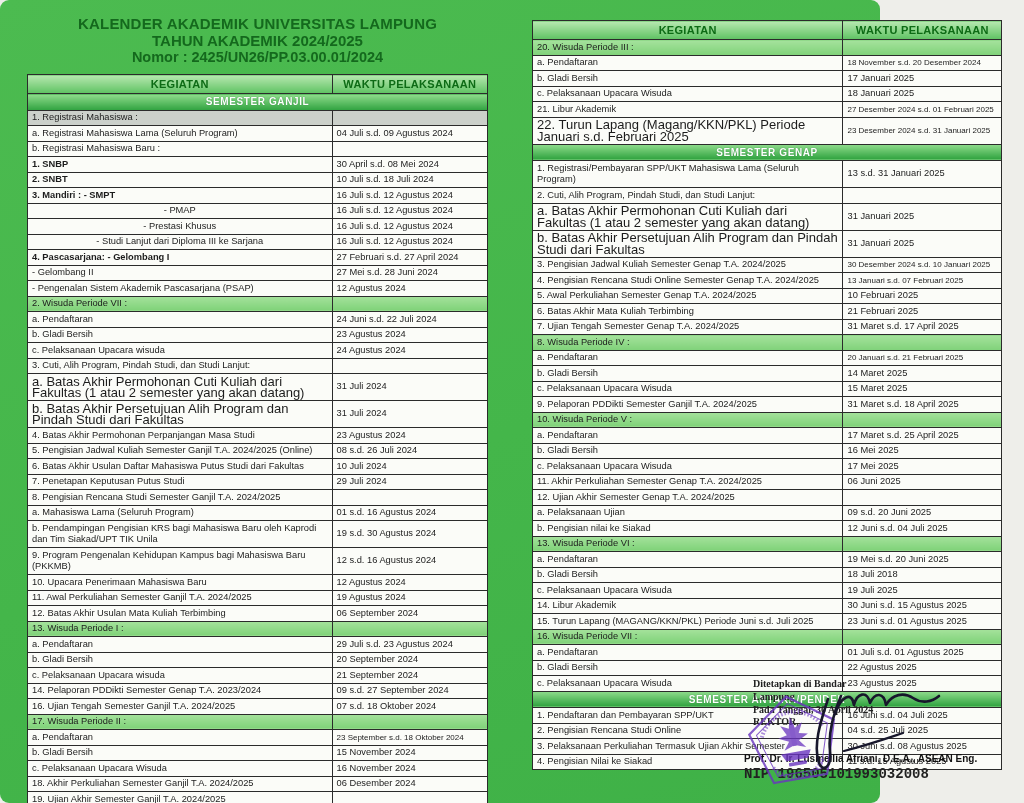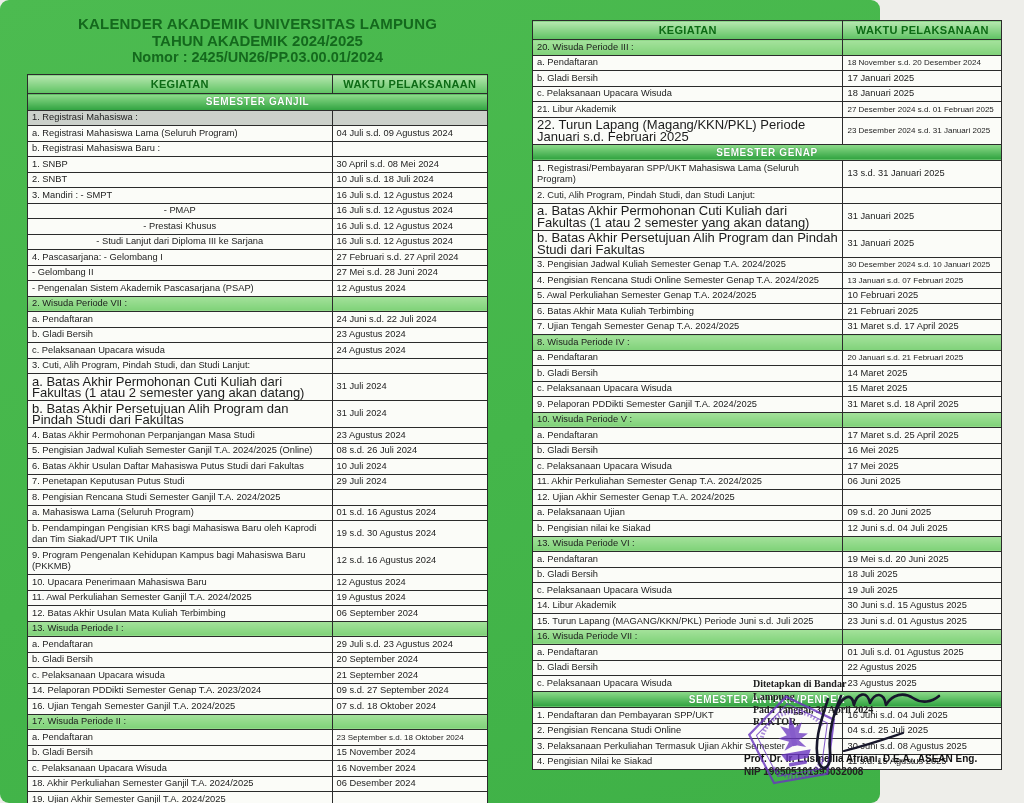--- a/index.html
+++ b/index.html
@@ -38,27 +38,27 @@
     letter-spacing:.6px;padding:2px;text-shadow:0 0 1px #1d7a2a;
   }
   tr.hl-green td{background:linear-gradient(#a5e29c,#7fd279);}
   tr.hl-gray td{background:#cbd0ca;}
   td.keg{text-align:left;}
   td.wak{text-align:left;white-space:nowrap;font-size:9.2px;}
   td.wak.wsmall{font-size:8px;}
   tr.small td.keg{font-size:13px;}
   td.ind0{padding-left:6px;}
   td.ind1{padding-left:18px;margin-left:44px;}
-  td.ind2{padding-left:31px;}
+  td.ind2{padding-left:31px;font-weight:bold;}
   td.ind3{padding-left:76px;text-align:center;}
   td.ind4{padding-left:88px;}
   
   .sig-lines{position:absolute;left:753px;top:678px;color:#222;font-size:10px;line-height:12.8px;font-weight:600;font-family:Liberation Serif, serif;}
   .sig-name{position:absolute;left:744px;top:753px;color:#111;font-size:10px;font-weight:bold;white-space:nowrap;}
-  .sig-nip{position:absolute;left:744px;top:766px;color:#222;font-size:10px;font-weight:600;white-space:nowrap;}
+  .sig-nip{position:absolute;left:744px;top:766px;color:#222;font-size:14px;font-weight:600;white-space:nowrap;font-family:Liberation Mono, monospace;}
   .stamp{position:absolute;left:741px;top:694px;opacity:.8;}
   .ink{position:absolute;left:780px;top:683px;}
 </style>
 </head>
 <body>
 
 <div id="page">
 
   <div class="title-block">
     <div class="t1">KALENDER AKADEMIK UNIVERSITAS LAMPUNG</div>
@@ -382,21 +382,21 @@
         <tr class="hl-green">
           <td class="keg ind0">13. Wisuda Periode VI :</td>
           <td class="wak"></td>
         </tr>
         <tr class="">
           <td class="keg ind1">a. Pendaftaran</td>
           <td class="wak">19 Mei s.d. 20 Juni 2025</td>
         </tr>
         <tr class="">
           <td class="keg ind1">b. Gladi Bersih</td>
-          <td class="wak">18 Juli 2025</td>
+          <td class="wak">18 Juli 2018</td>
         </tr>
         <tr class="">
           <td class="keg ind1">c. Pelaksanaan Upacara Wisuda</td>
           <td class="wak">19 Juli 2025</td>
         </tr>
         <tr class="">
           <td class="keg ind0">14. Libur Akademik</td>
           <td class="wak">30 Juni s.d. 15 Agustus 2025</td>
         </tr>
         <tr class="">

